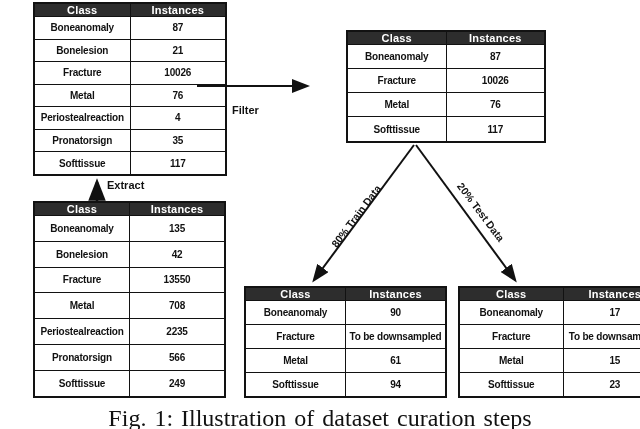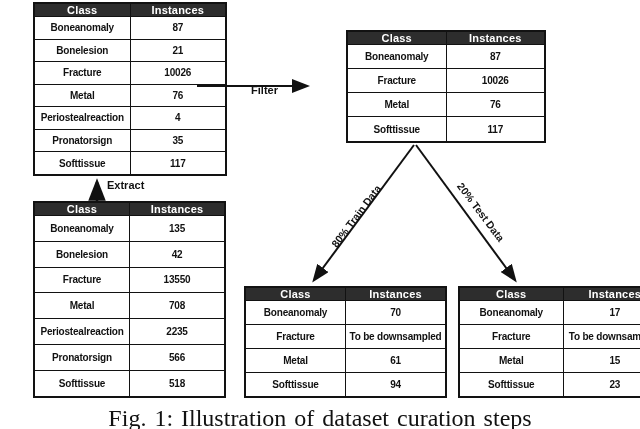--- a/index.html
+++ b/index.html
@@ -48,21 +48,21 @@
     width: 640px; height: 429px;
     pointer-events: none;
   }
   .arrow-label {
     position: absolute;
     color: #111111;
     font-weight: bold;
     font-size: 11px;
     white-space: nowrap;
   }
-  #filter-label  { left: 232px; top: 84px; width: 46px; text-align: right; }
+  #filter-label  { left: 232px; top: 104px; width: 46px; text-align: left; }
   #extract-label { left: 107px; top: 179px; }
   #train-label {
     left: 356px; top: 216px;
     font-size: 10.5px;
     transform: translate(-50%, -50%) rotate(-53deg);
   }
   #test-label {
     left: 481px; top: 212px;
     font-size: 10.5px;
     transform: translate(-50%, -50%) rotate(53deg);
@@ -182,38 +182,38 @@
           <tr>
             <td>Periostealreaction</td>
             <td>2235</td>
           </tr>
           <tr>
             <td>Pronatorsign</td>
             <td>566</td>
           </tr>
           <tr>
             <td>Softtissue</td>
-            <td>518</td>
+            <td>249</td>
           </tr>
         </tbody>
       </table>
     </div>
 
   <div class="tbl-wrap" style="left:213px; top:286px; width:203px; height:112px;">
       <table class="dtable">
         <thead>
           <tr>
             <th>Class</th>
             <th>Instances</th>
           </tr>
         </thead>
         <tbody>
           <tr>
             <td>Boneanomaly</td>
-            <td>70</td>
+            <td>90</td>
           </tr>
           <tr>
             <td>Fracture</td>
             <td>To be downsampled</td>
           </tr>
           <tr>
             <td>Metal</td>
             <td>61</td>
           </tr>
           <tr>

